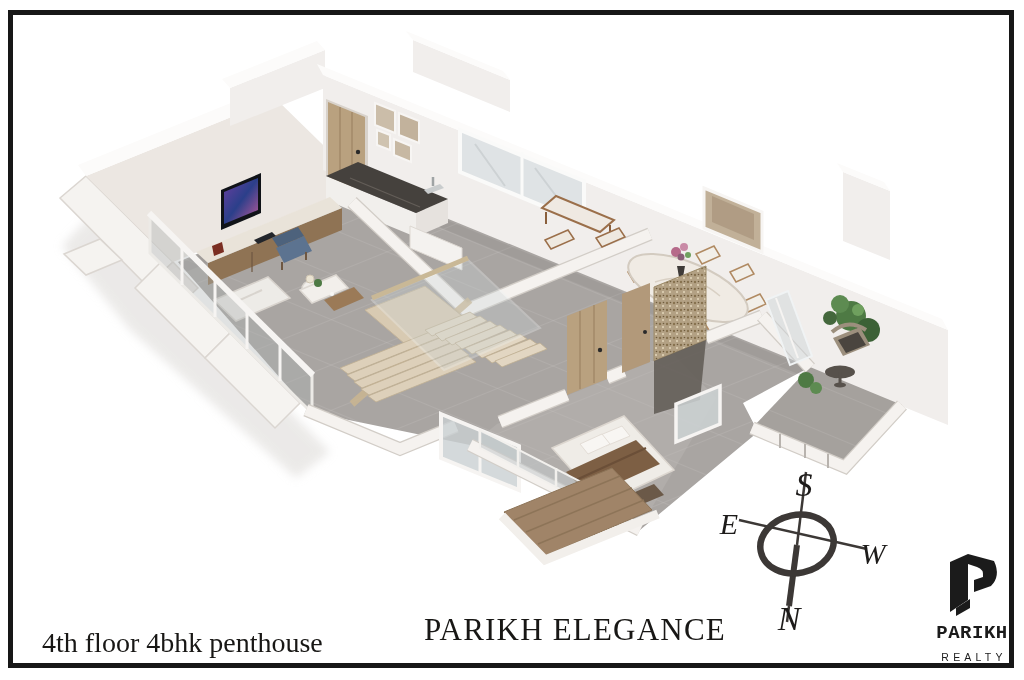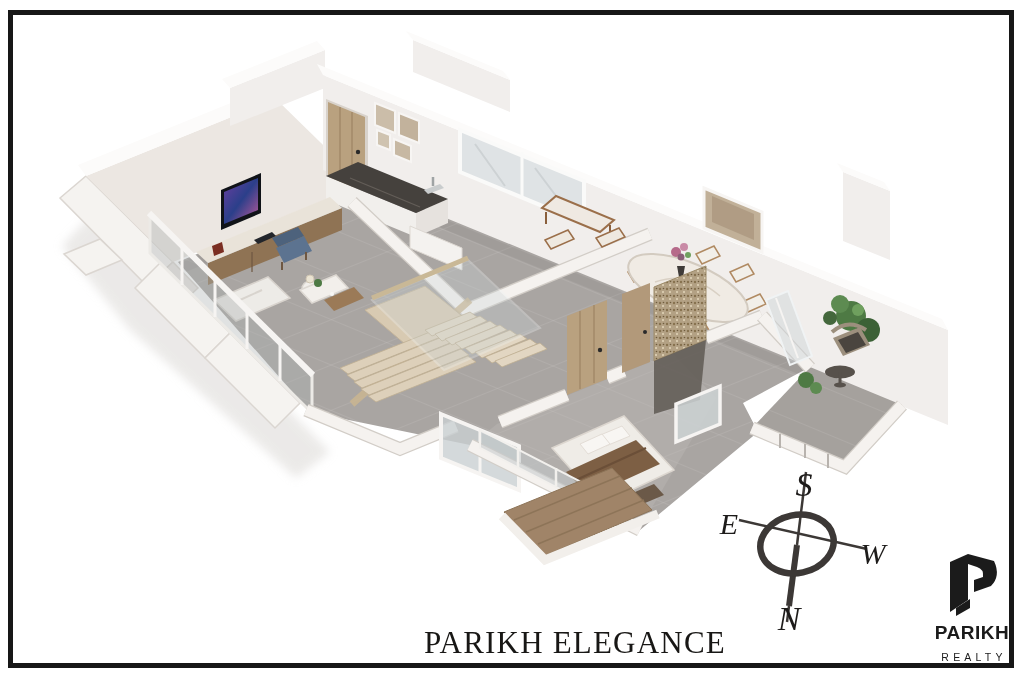--- a/index.html
+++ b/index.html
@@ -1,23 +1,23 @@
 <!DOCTYPE html>
 <html><head>
 <meta charset="utf-8">
 <style>
   html,body{margin:0;padding:0;background:#ffffff;}
   #canvas{position:relative;width:1024px;height:680px;background:#ffffff;overflow:hidden;
           font-family:"Liberation Serif",serif;}
   #plan-svg{position:absolute;left:0;top:0;}
   .lbl{position:absolute;color:#181715;white-space:nowrap;}
   #floor-label{left:42px;top:627px;font-size:28px;}
-  #project-title{left:424px;top:625px;font-size:31px;letter-spacing:1.2px;}
+  #project-title{left:424px;top:612px;font-size:31px;letter-spacing:1.2px;}
   #brand{position:absolute;left:932px;top:550px;width:80px;text-align:center;color:#1b1b1b;}
-  #brand-name{font-family:Liberation Sans, sans-serif;font-weight:bold;font-size:19px;
+  #brand-name{font-family:Liberation Mono, monospace;font-weight:bold;font-size:19px;
               letter-spacing:.5px;margin-top:2px;}
   #brand-division{font-family:"Liberation Sans",sans-serif;font-size:10.5px;
                   letter-spacing:4.2px;margin-top:7px;padding-left:4px;}
   .wall{fill:#f1eeec;}
   .walltop{fill:#fcfbfa;}
   .band{stroke:#f5f2ef;stroke-width:11;fill:none;stroke-linecap:butt;}
   .bandedge{stroke:#d2cdc7;stroke-width:13.5;fill:none;stroke-linecap:butt;}
   .slab{fill:#f5f3f0;stroke:#dbd6d1;stroke-width:1.5;}
   .frameline{stroke:#f6f4f2;}
   text.compass{font-family:"Liberation Serif",serif;font-style:italic;fill:#1d1b1a;}
@@ -318,20 +318,21 @@
     <ellipse cx="797" cy="544" rx="37" ry="29" transform="rotate(-12 797 544)" fill="none" stroke="#3c3836" stroke-width="6.5"></ellipse>
     <text class="compass" x="804" y="496" font-size="34" text-anchor="middle">S</text>
     <text class="compass" x="729" y="534" font-size="30" text-anchor="middle">E</text>
     <text class="compass" x="873" y="564" font-size="30" text-anchor="middle">W</text>
     <text class="compass" x="789" y="630" font-size="34" text-anchor="middle">N</text>
   </g>
 
   <rect x="10.5" y="12.5" width="1001" height="653" fill="none" stroke="#171717" stroke-width="5"></rect>
 </svg>
 
+<div class="lbl" id="floor-label">4th floor 4bhk penthouse</div>
 <div class="lbl" id="project-title">PARIKH ELEGANCE</div>
 
 <div id="brand">
   <svg width="72" height="66" viewBox="0 0 72 66">
     <g fill="#1b1b1b">
       <path d="M32,4 L58,11 Q65,26 55,36 L38,42 L38,30 L47,27 Q48,19 41,17 L32,14 Z"></path>
       <path d="M14,12 L32,4 L32,50 L14,62 Z"></path>
       <path d="M20,58 L34,49 L34,58 L20,66 Z"></path>
     </g>
   </svg>

